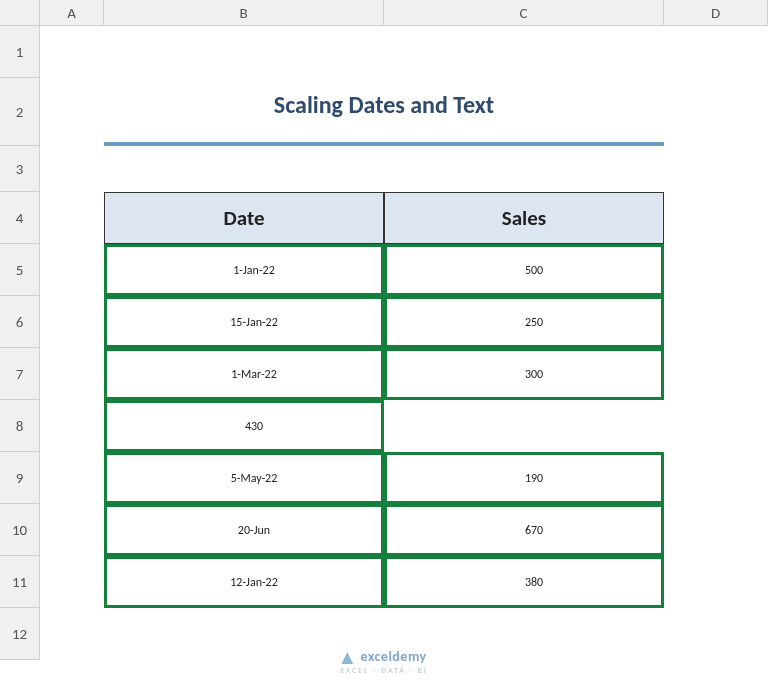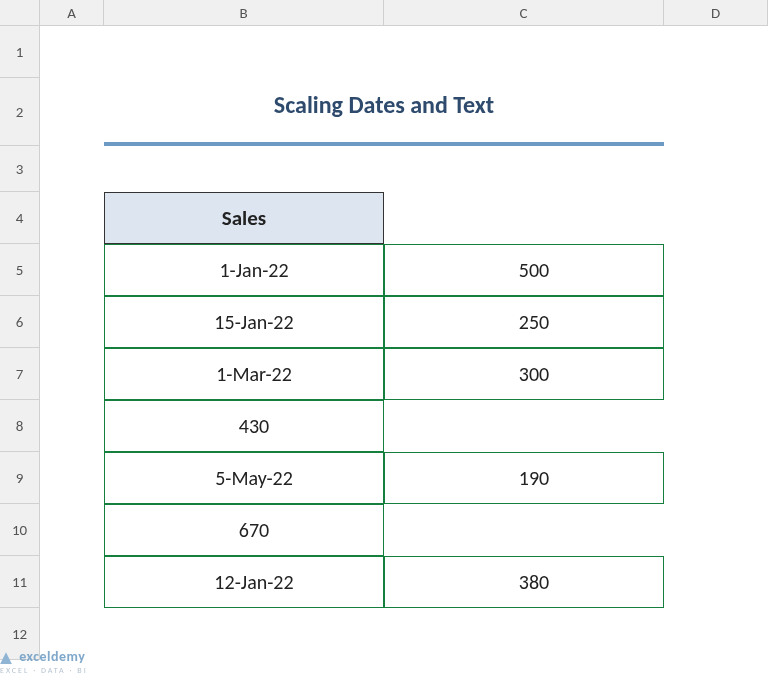--- a/index.html
+++ b/index.html
@@ -69,35 +69,35 @@
     padding-bottom: 12px;
   }
   .thead-cell {
     background: #dde5f0;
     border: 1px solid #333;
     font-weight: 700;
     font-size: 21px;
     color: #222;
   }
   .tcell {
-    border: 1px solid #15803d;
-    font-size: 20px;
+    border: 3px solid #15803d;
+    font-size: 12px;
     color: #222;
     padding-left: 20px;
   }
   .r1 { height: 52px; }
   .r2 { height: 68px; }
   .r3 { height: 46px; }
   .rdata { height: 52px; }
   .r12 { height: 52px; gap: 11px; }
   .watermark {
     position: absolute;
     left: 0; right: 0;
     top: 648px;
-    text-align: left;
+    text-align: center;
     font-size: 12px;
     color: #a8b8c8;
     letter-spacing: 0.5px;
     pointer-events: none;
   }
   .watermark .brand-icon {
     display: inline-block;
     width: 12px; height: 12px;
     background: #8fb4d4;
     clip-path: polygon(50% 0, 100% 100%, 0 100%);
@@ -139,20 +139,21 @@
     <div class="row-header">3</div>
     <div class="cell"></div>
     <div class="cell"></div>
     <div class="cell"></div>
     <div class="cell"></div>
   </div>
 
   <div class="row rdata">
     <div class="row-header">4</div>
     <div class="cell"></div>
+    <div class="cell thead-cell">Date</div>
     <div class="cell thead-cell">Sales</div>
     <div class="cell"></div>
   </div>
 
   <div class="row rdata">
     <div class="row-header">5</div>
     <div class="cell"></div>
     <div class="cell tcell">1-Jan-22</div>
     <div class="cell tcell">500</div>
     <div class="cell"></div>
@@ -185,20 +186,21 @@
     <div class="row-header">9</div>
     <div class="cell"></div>
     <div class="cell tcell">5-May-22</div>
     <div class="cell tcell">190</div>
     <div class="cell"></div>
   </div>
 
   <div class="row rdata">
     <div class="row-header">10</div>
     <div class="cell"></div>
+    <div class="cell tcell">20-Jun</div>
     <div class="cell tcell">670</div>
     <div class="cell"></div>
   </div>
 
   <div class="row rdata">
     <div class="row-header">11</div>
     <div class="cell"></div>
     <div class="cell tcell">12-Jan-22</div>
     <div class="cell tcell">380</div>
     <div class="cell"></div>

